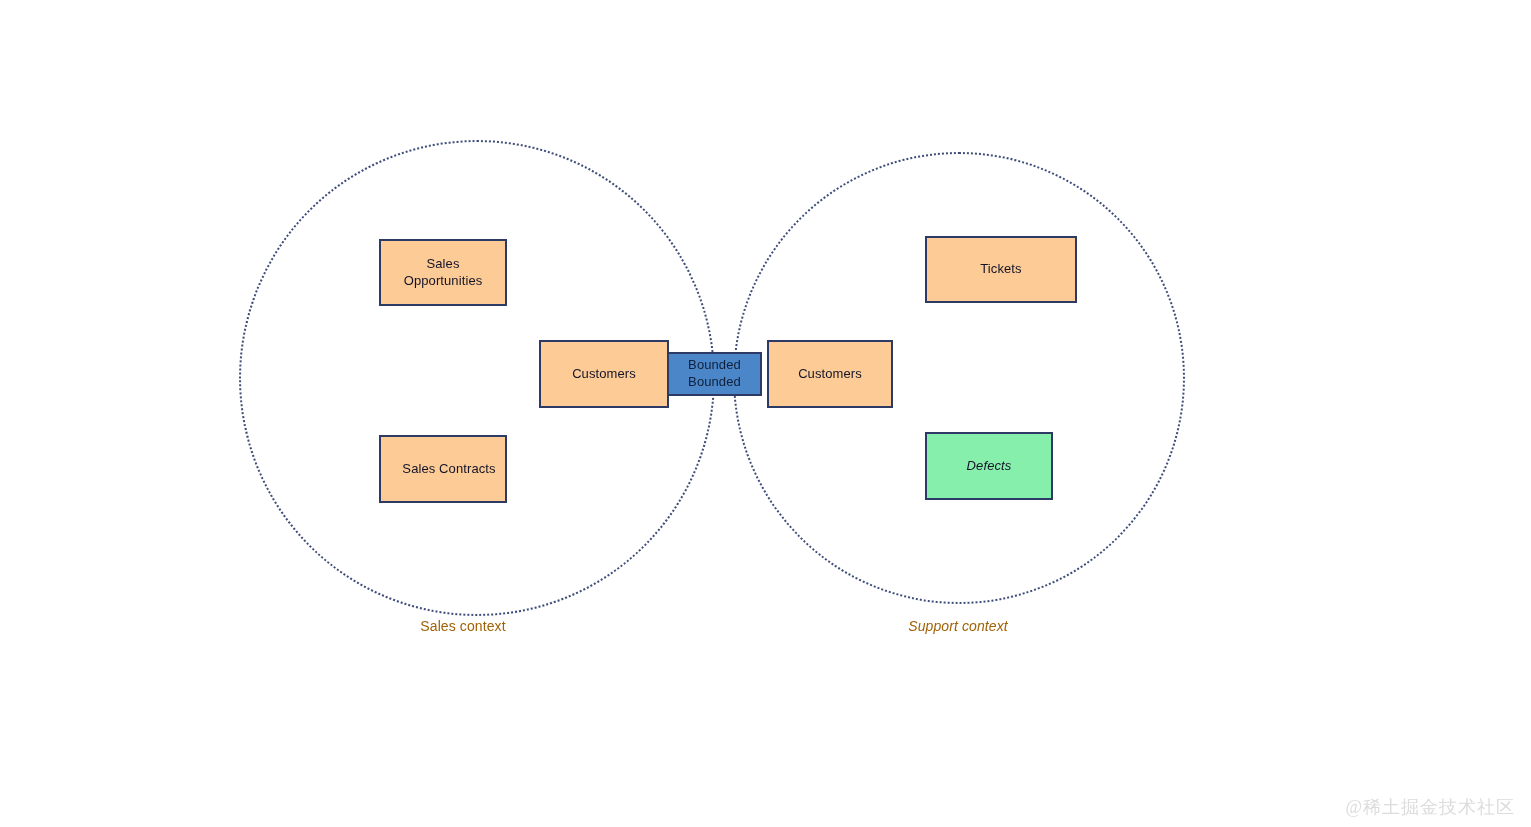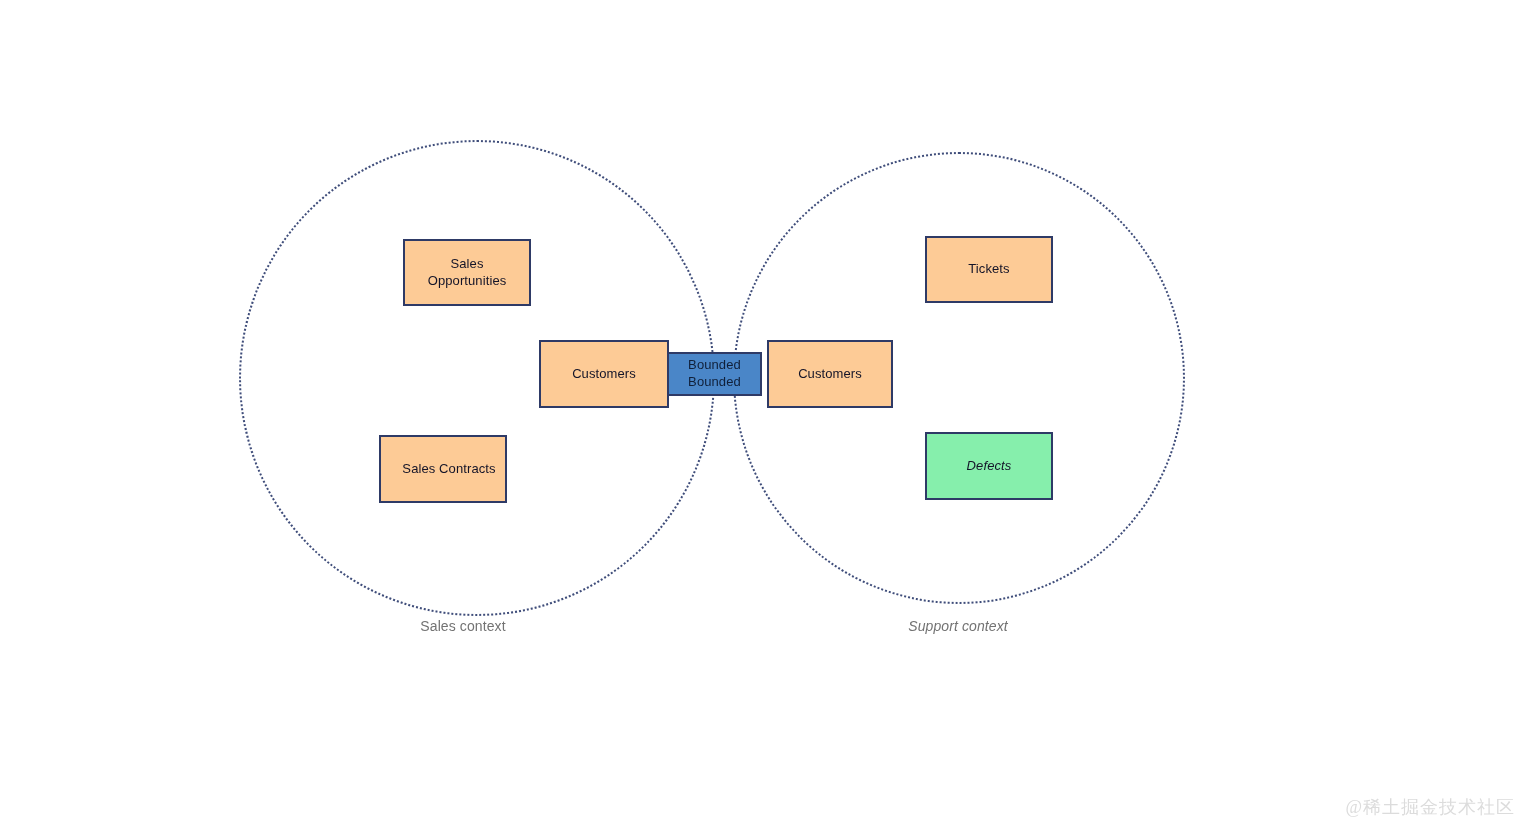--- a/index.html
+++ b/index.html
@@ -62,21 +62,21 @@
     font-size: 13px;
     line-height: 1.28;
     color: #10203a;
     z-index: 4;
     letter-spacing: 0.1px;
   }
 
   .ctx-label {
     position: absolute;
     font-size: 14px;
-    color: #737373;
+    color: #a16207;
     white-space: nowrap;
     text-align: center;
     z-index: 3;
     letter-spacing: 0.1px;
   }
 
   .watermark {
     position: absolute;
     right: 16px;
     bottom: 8px;
@@ -89,33 +89,33 @@
   }
 </style>
 </head>
 <body style="background: rgb(255, 255, 255);">
 
 <div id="diagram-canvas">
 
   <div class="ctx-circle" id="circle-sales" style="left: 239px; top: 140px; width: 476px; height: 476px; border-color: rgb(63, 77, 122);"></div>
   <div class="ctx-circle" id="circle-support" style="left: 733px; top: 152px; width: 452px; height: 452px; border-color: rgb(63, 77, 122);"></div>
 
-  <div class="entity-box" id="box-sales-opportunities" style="left: 379px; top: 239px; width: 128px; height: 67px; background: rgb(253, 203, 150); border-color: rgb(46, 58, 102); margin-left: 24px;">
+  <div class="entity-box" id="box-sales-opportunities" style="left: 379px; top: 239px; width: 128px; height: 67px; background: rgb(253, 203, 150); border-color: rgb(46, 58, 102);">
     <span><span>Sales</span><br><span>Opportunities</span></span>
   </div>
 
   <div class="entity-box" id="box-sales-customers" style="left: 539px; top: 340px; width: 130px; height: 68px; background: rgb(253, 203, 150); border-color: rgb(46, 58, 102);">
     <span>Customers</span>
   </div>
 
   <div class="entity-box" id="box-sales-contracts" style="left: 379px; top: 435px; width: 128px; height: 68px; background: rgb(253, 203, 150); border-color: rgb(46, 58, 102); padding-left: 12px;">
     <span>Sales Contracts</span>
   </div>
 
-  <div class="entity-box" id="box-support-tickets" style="left: 925px; top: 236px; width: 128px; height: 67px; background: rgb(253, 203, 150); border-color: rgb(46, 58, 102);">
+  <div class="entity-box" id="box-support-tickets" style="left: 925px; top: 236px; width: 152px; height: 67px; background: rgb(253, 203, 150); border-color: rgb(46, 58, 102);">
     <span>Tickets</span>
   </div>
 
   <div class="entity-box" id="box-support-customers" style="left: 767px; top: 340px; width: 126px; height: 68px; background: rgb(253, 203, 150); border-color: rgb(46, 58, 102);">
     <span>Customers</span>
   </div>
 
   <div class="entity-box" id="box-support-defects" style="left: 925px; top: 432px; width: 128px; height: 68px; background: #86efac; border-color: rgb(46, 58, 102); font-style: italic;">
     <span>Defects</span>
   </div>

